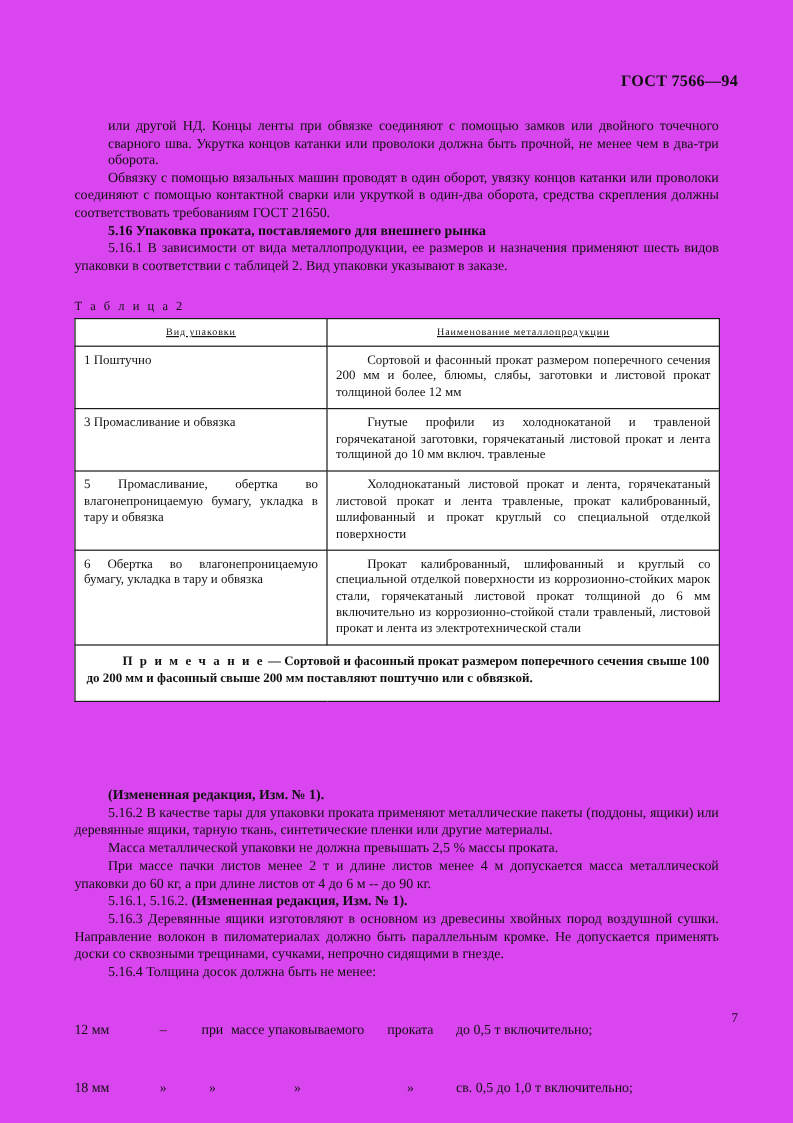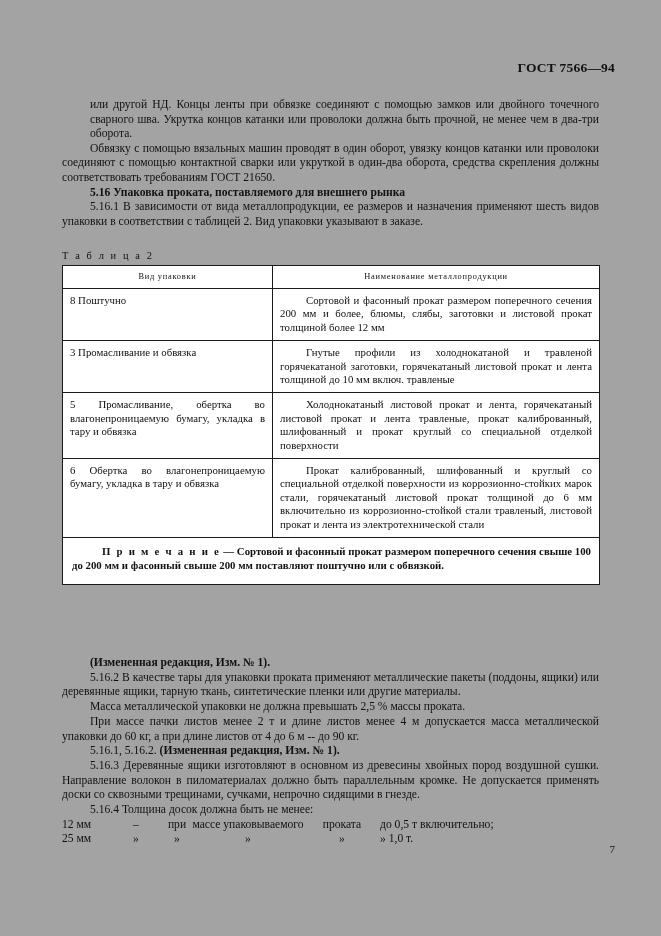--- a/index.html
+++ b/index.html
@@ -9,21 +9,21 @@
     background: #ffffff;
   }
   body {
     font-family: "Liberation Serif", "DejaVu Serif", serif;
     color: #111111;
   }
   #page {
     position: relative;
     width: 661px;
     height: 936px;
-    background: #a3a3a3;
+    background: #d946ef;
     overflow: hidden;
     box-sizing: border-box;
   }
 
   
   .doc-header {
     position: absolute;
     top: 60px;
     left: 0;
     width: 661px;
@@ -84,20 +84,21 @@
     vertical-align: top;
     padding: 5px 7px 6px 7px;
     box-sizing: border-box;
   }
   table.gost thead th {
     font-weight: normal;
     font-size: 8.4px;
     letter-spacing: 0.75px;
     padding: 6px 4px 7px 4px;
     border-bottom-width: 1.4px;
+    text-decoration: underline;
   }
   table.gost tbody td {
     font-size: 10.8px;
     line-height: 13.4px;
   }
   td.kind {
     text-align: justify;
     text-align-last: left;
     padding-left: 7px;
   }
@@ -137,20 +138,21 @@
     list-style: none;
     font-size: 11.6px;
     line-height: 14.7px;
   }
   .thick-list li {
     white-space: nowrap;
   }
   .thick-list .mm {
     display: inline-block;
     width: 48px;
+    margin-top: 34px;
   }
   .thick-list .d1 { display: inline-block; width: 52px; text-align: center; }
   .thick-list .d2 { display: inline-block; width: 30px; text-align: center; }
   .thick-list .d3 { display: inline-block; width: 112px; text-align: center; }
   .thick-list .d4 { display: inline-block; width: 76px; text-align: center; }
   .thick-list .rest { display: inline-block; }
 
   
   .page-no {
     position: absolute;
@@ -181,21 +183,21 @@
         <col class="c2">
       </colgroup>
     <thead>
       <tr>
         <th>Вид упаковки</th>
         <th>Наименование  металлопродукции</th>
       </tr>
     </thead>
     <tbody>
       <tr>
-        <td class="kind single">8 Поштучно</td>
+        <td class="kind single">1 Поштучно</td>
         <td class="desc">Сортовой и фасонный прокат размером поперечного сечения 200 мм и более, блюмы, слябы, заготовки и листовой прокат толщиной более 12 мм</td>
       </tr>
       <tr>
         <td class="kind single">3 Промасливание и обвязка</td>
         <td class="desc">Гнутые профили из холоднокатаной и травленой горячекатаной заготовки, горячекатаный листовой прокат и лента толщиной до 10 мм включ. травленые</td>
       </tr>
       <tr>
         <td class="kind">5 Промасливание, обертка во влагонепроницаемую бумагу, укладка в тару и обвязка</td>
         <td class="desc">Холоднокатаный листовой прокат и лента, горячекатаный листовой прокат и лента травленые, прокат калиброванный, шлифованный и прокат круглый со специальной отделкой поверхности</td>
       </tr>
@@ -215,20 +217,23 @@
     <p class="para">Масса металлической упаковки не должна превышать 2,5 % массы проката.</p>
     <p class="para">При массе пачки листов менее 2 т и длине листов менее 4 м допускается масса металлической упаковки до 60 кг, а при длине листов от 4 до 6 м -- до 90 кг.</p>
     <p class="para"><span>5.16.1, 5.16.2. </span><span class="bold">(Измененная редакция, Изм. № 1).</span></p>
     <p class="para">5.16.3 Деревянные ящики изготовляют в основном из древесины хвойных пород воздушной сушки. Направление волокон в пиломатериалах должно быть параллельным кромке. Не допускается применять доски со сквозными трещинами, сучками, непрочно сидящими в гнезде.</p>
     <p class="para">5.16.4 Толщина досок должна быть не менее:</p>
     <ul class="thick-list">
       <li>
         <span class="mm">12 мм</span><span class="d1">–</span><span class="d2">при</span><span class="d3">массе упаковываемого</span><span class="d4">проката</span><span class="rest">до 0,5 т включительно;</span>
       </li>
       <li>
+        <span class="mm">18 мм</span><span class="d1">»</span><span class="d2">»</span><span class="d3">»</span><span class="d4">»</span><span class="rest">св. 0,5 до 1,0 т включительно;</span>
+      </li>
+      <li>
         <span class="mm">25 мм</span><span class="d1">»</span><span class="d2">»</span><span class="d3">»</span><span class="d4">»</span><span class="rest">»  1,0 т.</span>
       </li>
     </ul>
   </div>
 
   <div class="page-no">7</div>
 
 </div>
 
 </body></html>

